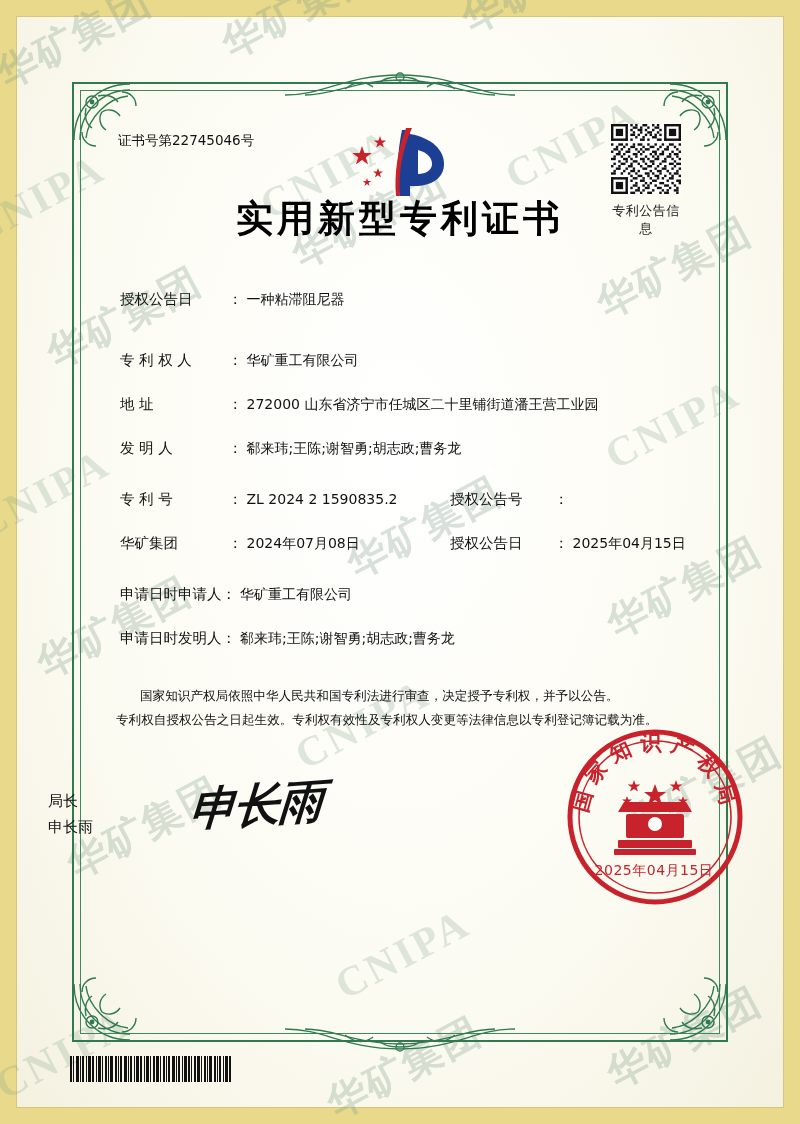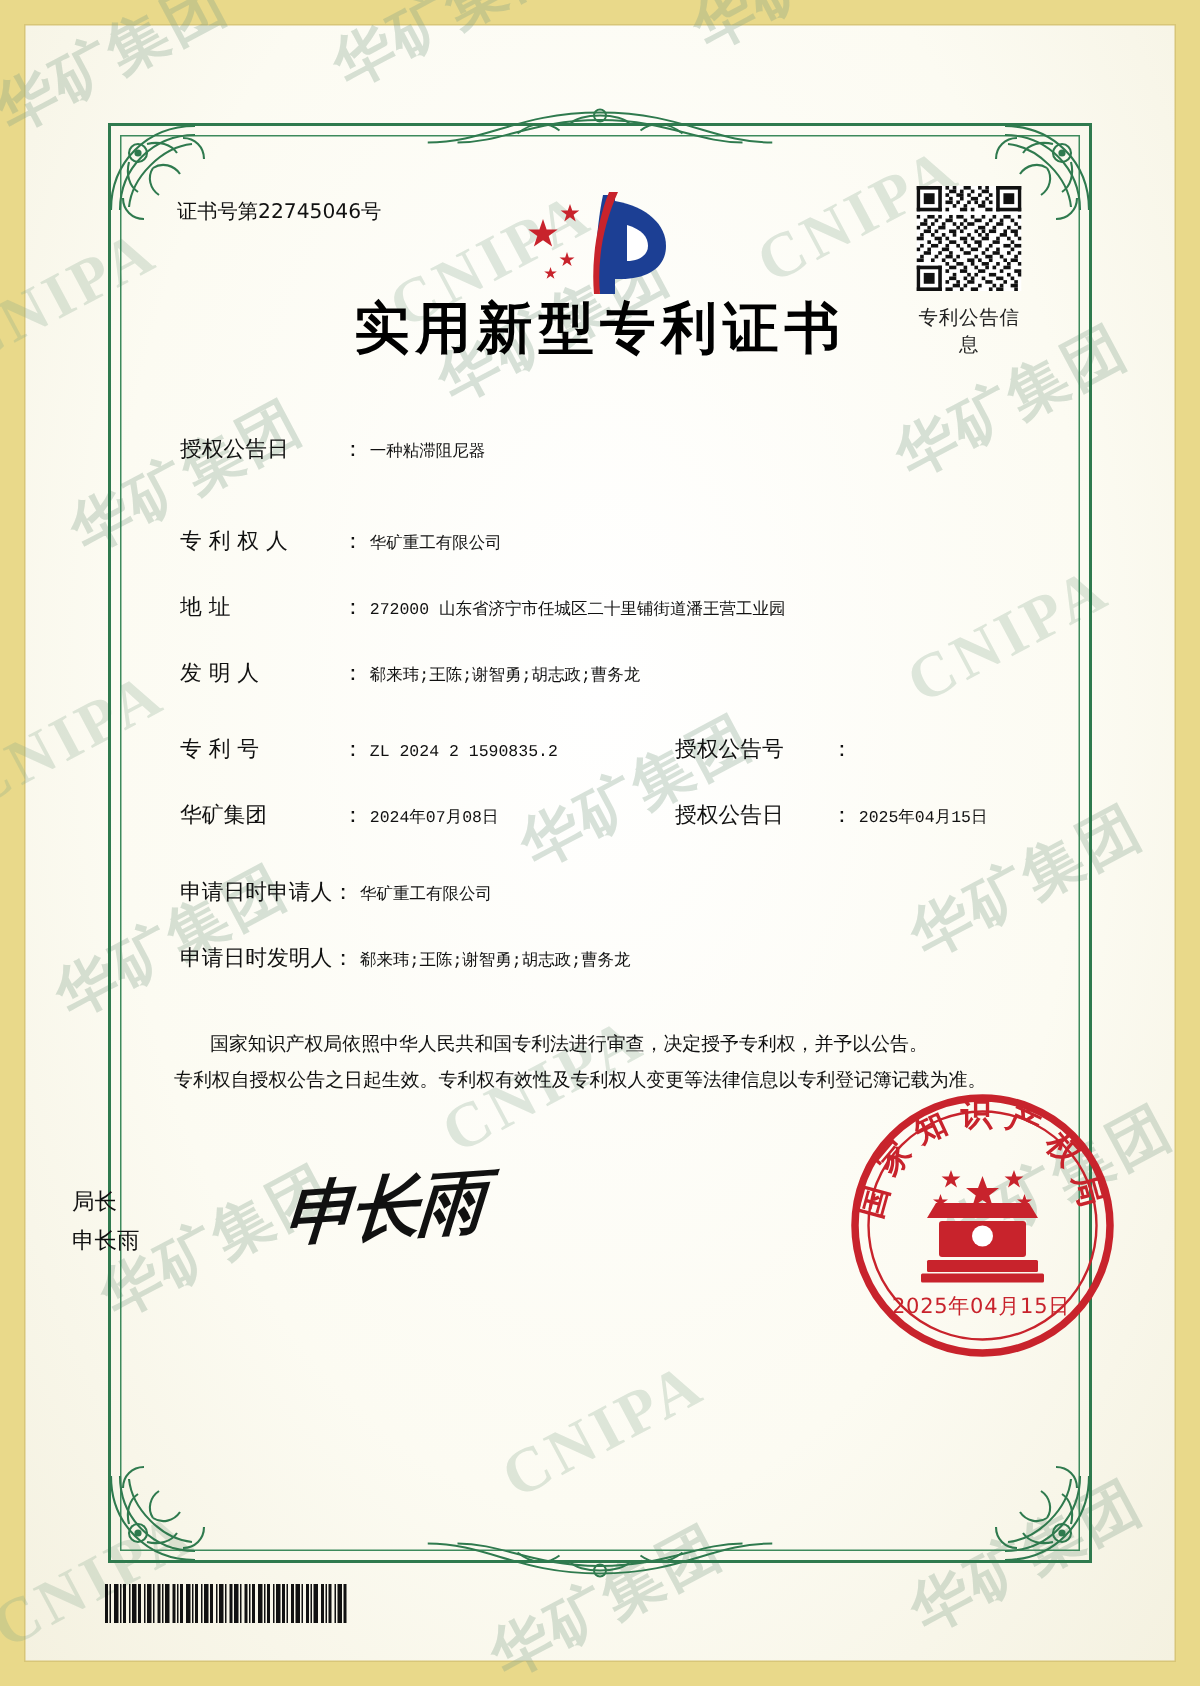--- a/index.html
+++ b/index.html
@@ -166,21 +166,21 @@
   }
   .flabel {
     width: 108px;
     flex: 0 0 108px;
     display: flex;
     justify-content: space-between;
     font-size: 14.5px;
   }
   .flabel.tight { display: block; width: 108px; }
   .fcolon { margin: 0 4px 0 0; }
-  .fvalue { flex: 1; font-size: 11px; font-family: Liberation Mono, monospace; }
+  .fvalue { flex: 1; font-size: 14px; }
 
   .frow.two { margin-bottom: 25px; }
   .fhalf {
     display: flex;
     align-items: baseline;
     justify-content: flex-end;
   }
   .fhalf.left { width: 330px; flex: 0 0 330px; }
   .fhalf .flabel2 {
     flex: 0 0 auto;

